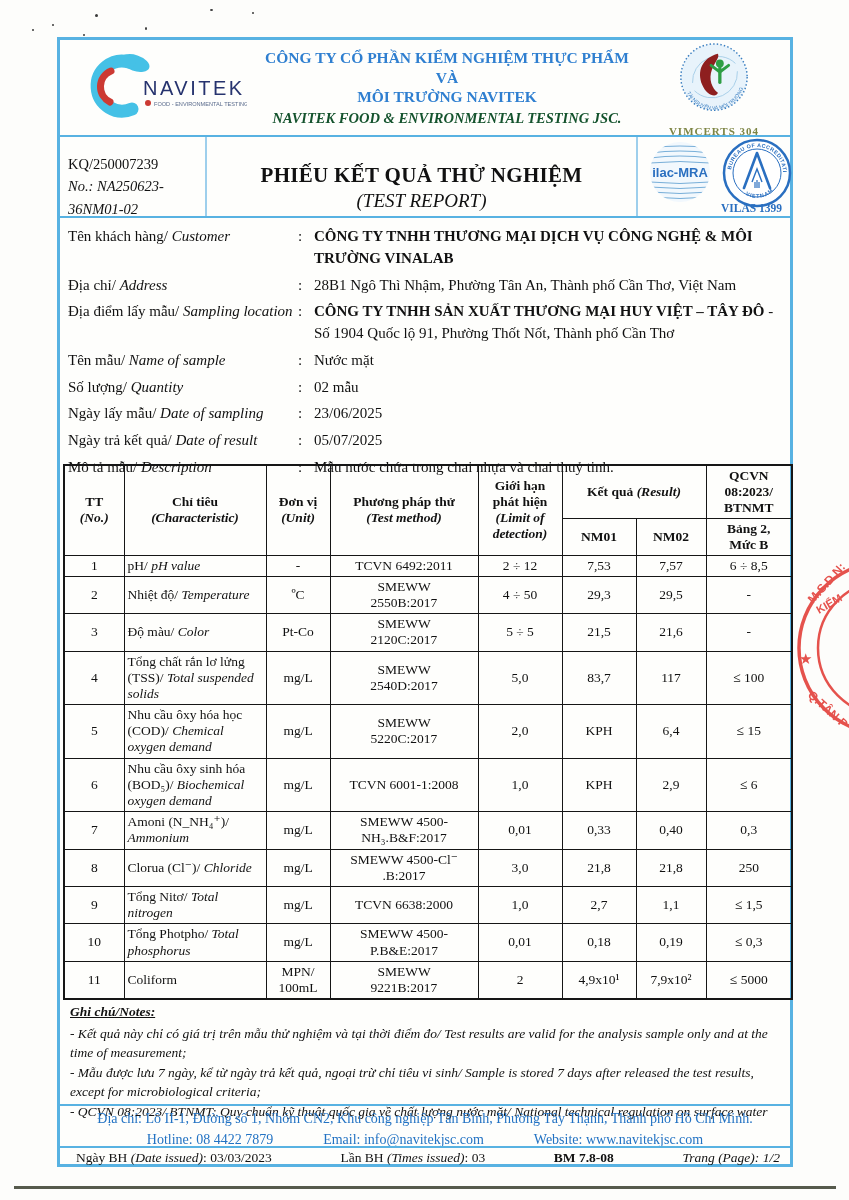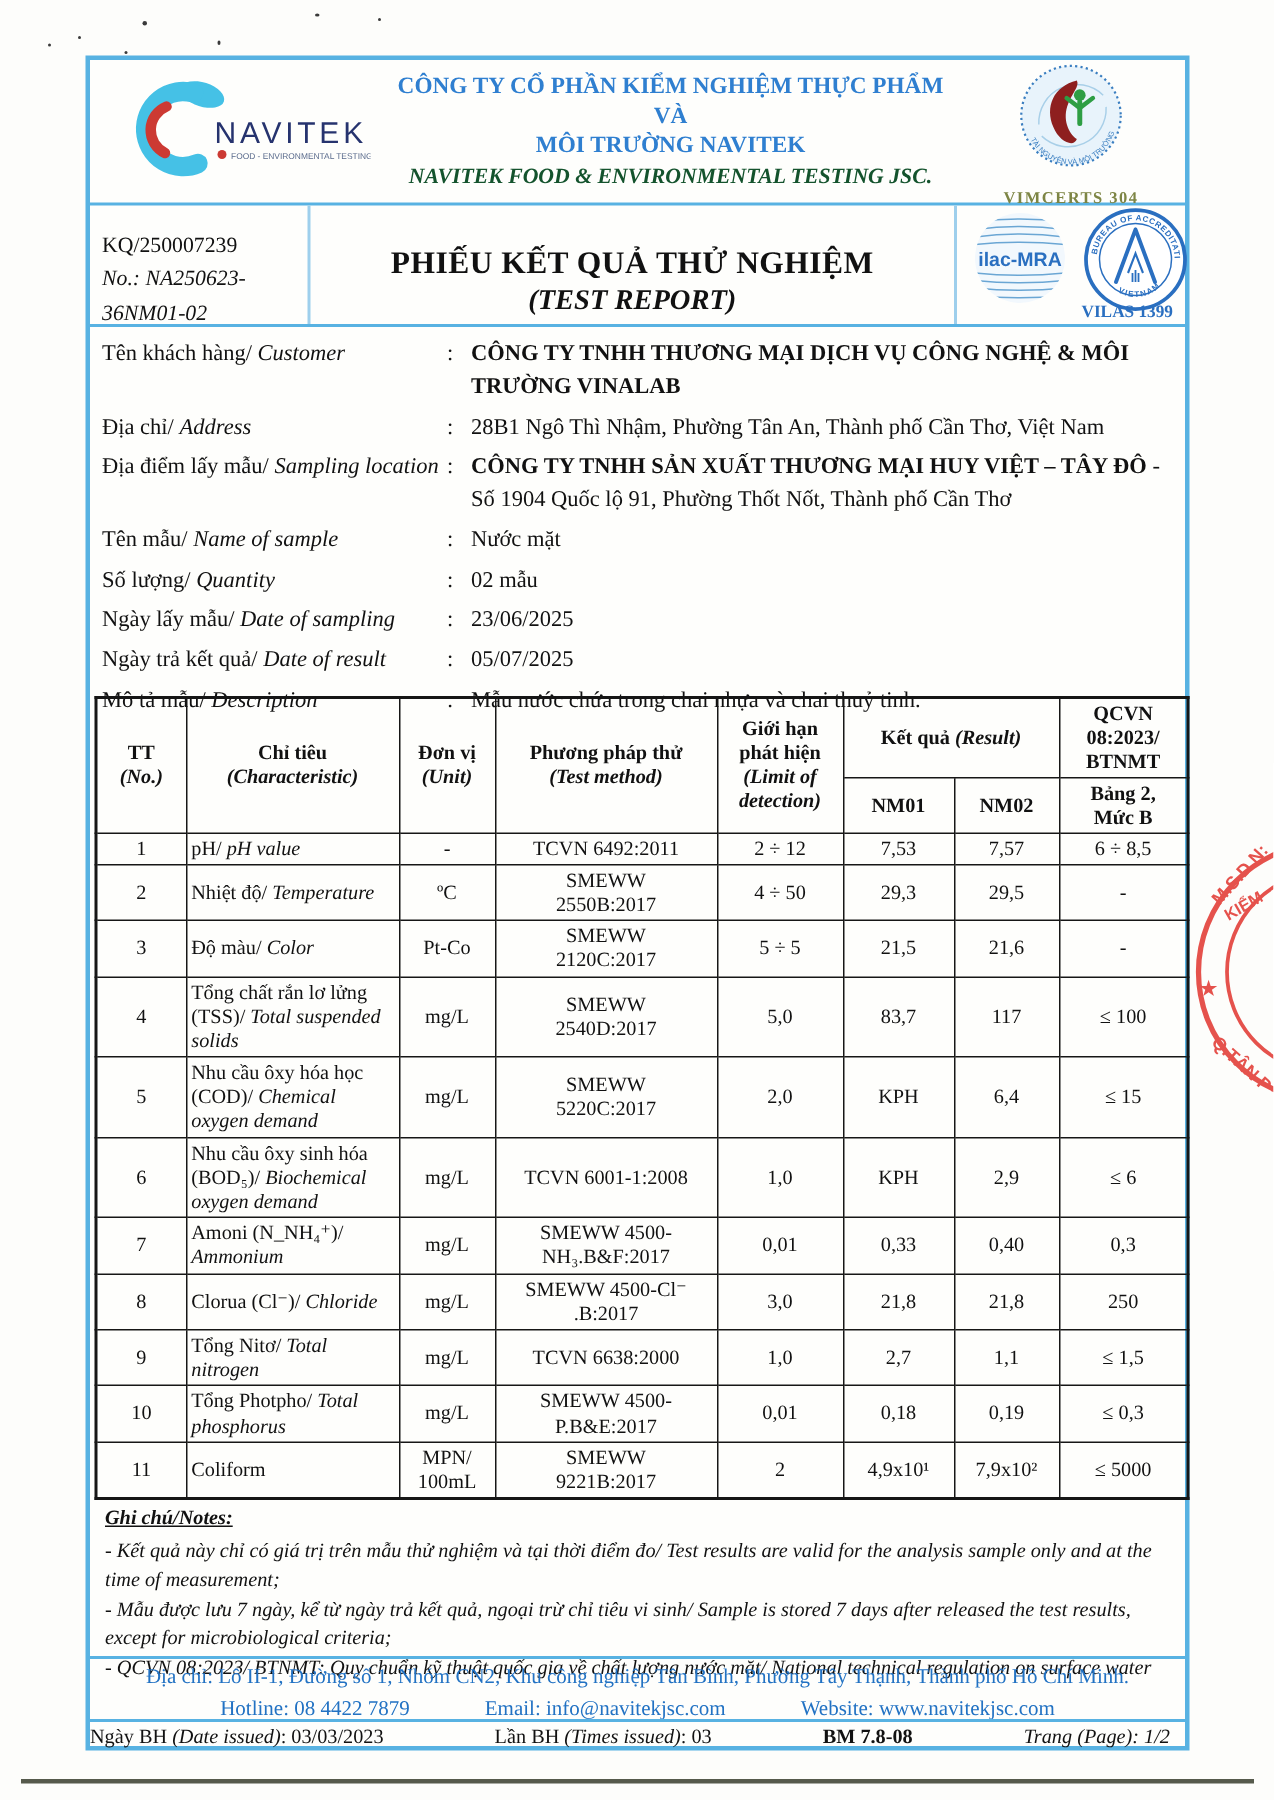--- a/index.html
+++ b/index.html
@@ -17,21 +17,21 @@
   .vim-cell{width:152px;text-align:center;padding-top:4px;}
   .vim-label{font-size:11px;font-weight:bold;color:#7d8544;letter-spacing:1px;margin-top:1px;}
   .h2{position:absolute;left:0;top:97px;width:100%;height:81px;border-bottom:2px solid #58b2e2;
       box-sizing:border-box;display:flex;}
   .kq-cell{width:147px;border-right:2px solid #9ecfec;box-sizing:border-box;
            padding:16px 0 0 8px;font-size:14.5px;line-height:1.55;}
   .kq-no{font-style:italic;}
   .title-cell{width:431px;border-right:2px solid #9ecfec;box-sizing:border-box;
               text-align:center;padding-top:26px;}
   .title-vi{font-size:21px;font-weight:bold;letter-spacing:.3px;}
-  .title-en{font-size:19px;font-weight:bold;font-style:italic;margin-top:2px;}
+  .title-en{font-size:19px;font-weight:normal;font-style:italic;margin-top:2px;}
   .stamps-cell{flex:1;position:relative;}
   .vilas-label{position:absolute;right:8px;bottom:2px;font-size:11.5px;font-weight:bold;color:#2a6fc0;}
   
   .info{position:absolute;left:8px;top:186px;width:722px;font-size:15px;line-height:1.45;}
   .irow{display:flex;margin-bottom:5px;}
   .lbl{width:230px;flex:none;}
   .lbl i{font-style:italic;}
   .coln{width:16px;flex:none;}
   .val{flex:1;}
   .vb{font-weight:bold;}
@@ -50,21 +50,21 @@
   .hdr-en{font-style:italic;}
   
   .notes{position:absolute;left:10px;top:962px;width:714px;font-size:13.5px;font-style:italic;line-height:1.45;}
   .notes .ntitle{font-weight:bold;text-decoration:underline;margin-bottom:2px;}
   
   .sep{position:absolute;left:0;width:100%;height:0;border-top:2px solid #58b2e2;}
   .contact{position:absolute;left:0;top:1068px;width:100%;text-align:center;color:#2272c3;
            font-size:14px;line-height:1.5;}
   .contact .row2{display:flex;justify-content:center;gap:50px;}
   .brow{position:absolute;left:0;top:1108px;width:100%;box-sizing:border-box;
-        padding:2px 10px 0 0;display:flex;justify-content:space-between;font-size:13.5px;}
+        padding:2px 10px 0 16px;display:flex;justify-content:space-between;font-size:13.5px;}
   .brow i{font-style:italic;}
   .brow b{font-weight:bold;}
   
   .speck{position:absolute;background:#3a3a3a;border-radius:50%;}
   .scanline{position:absolute;left:14px;top:1186px;width:822px;height:3px;background:#565a4c;}
   .redstamp{position:absolute;left:793px;top:548px;}
 </style>
 </head>
 <body>
 

